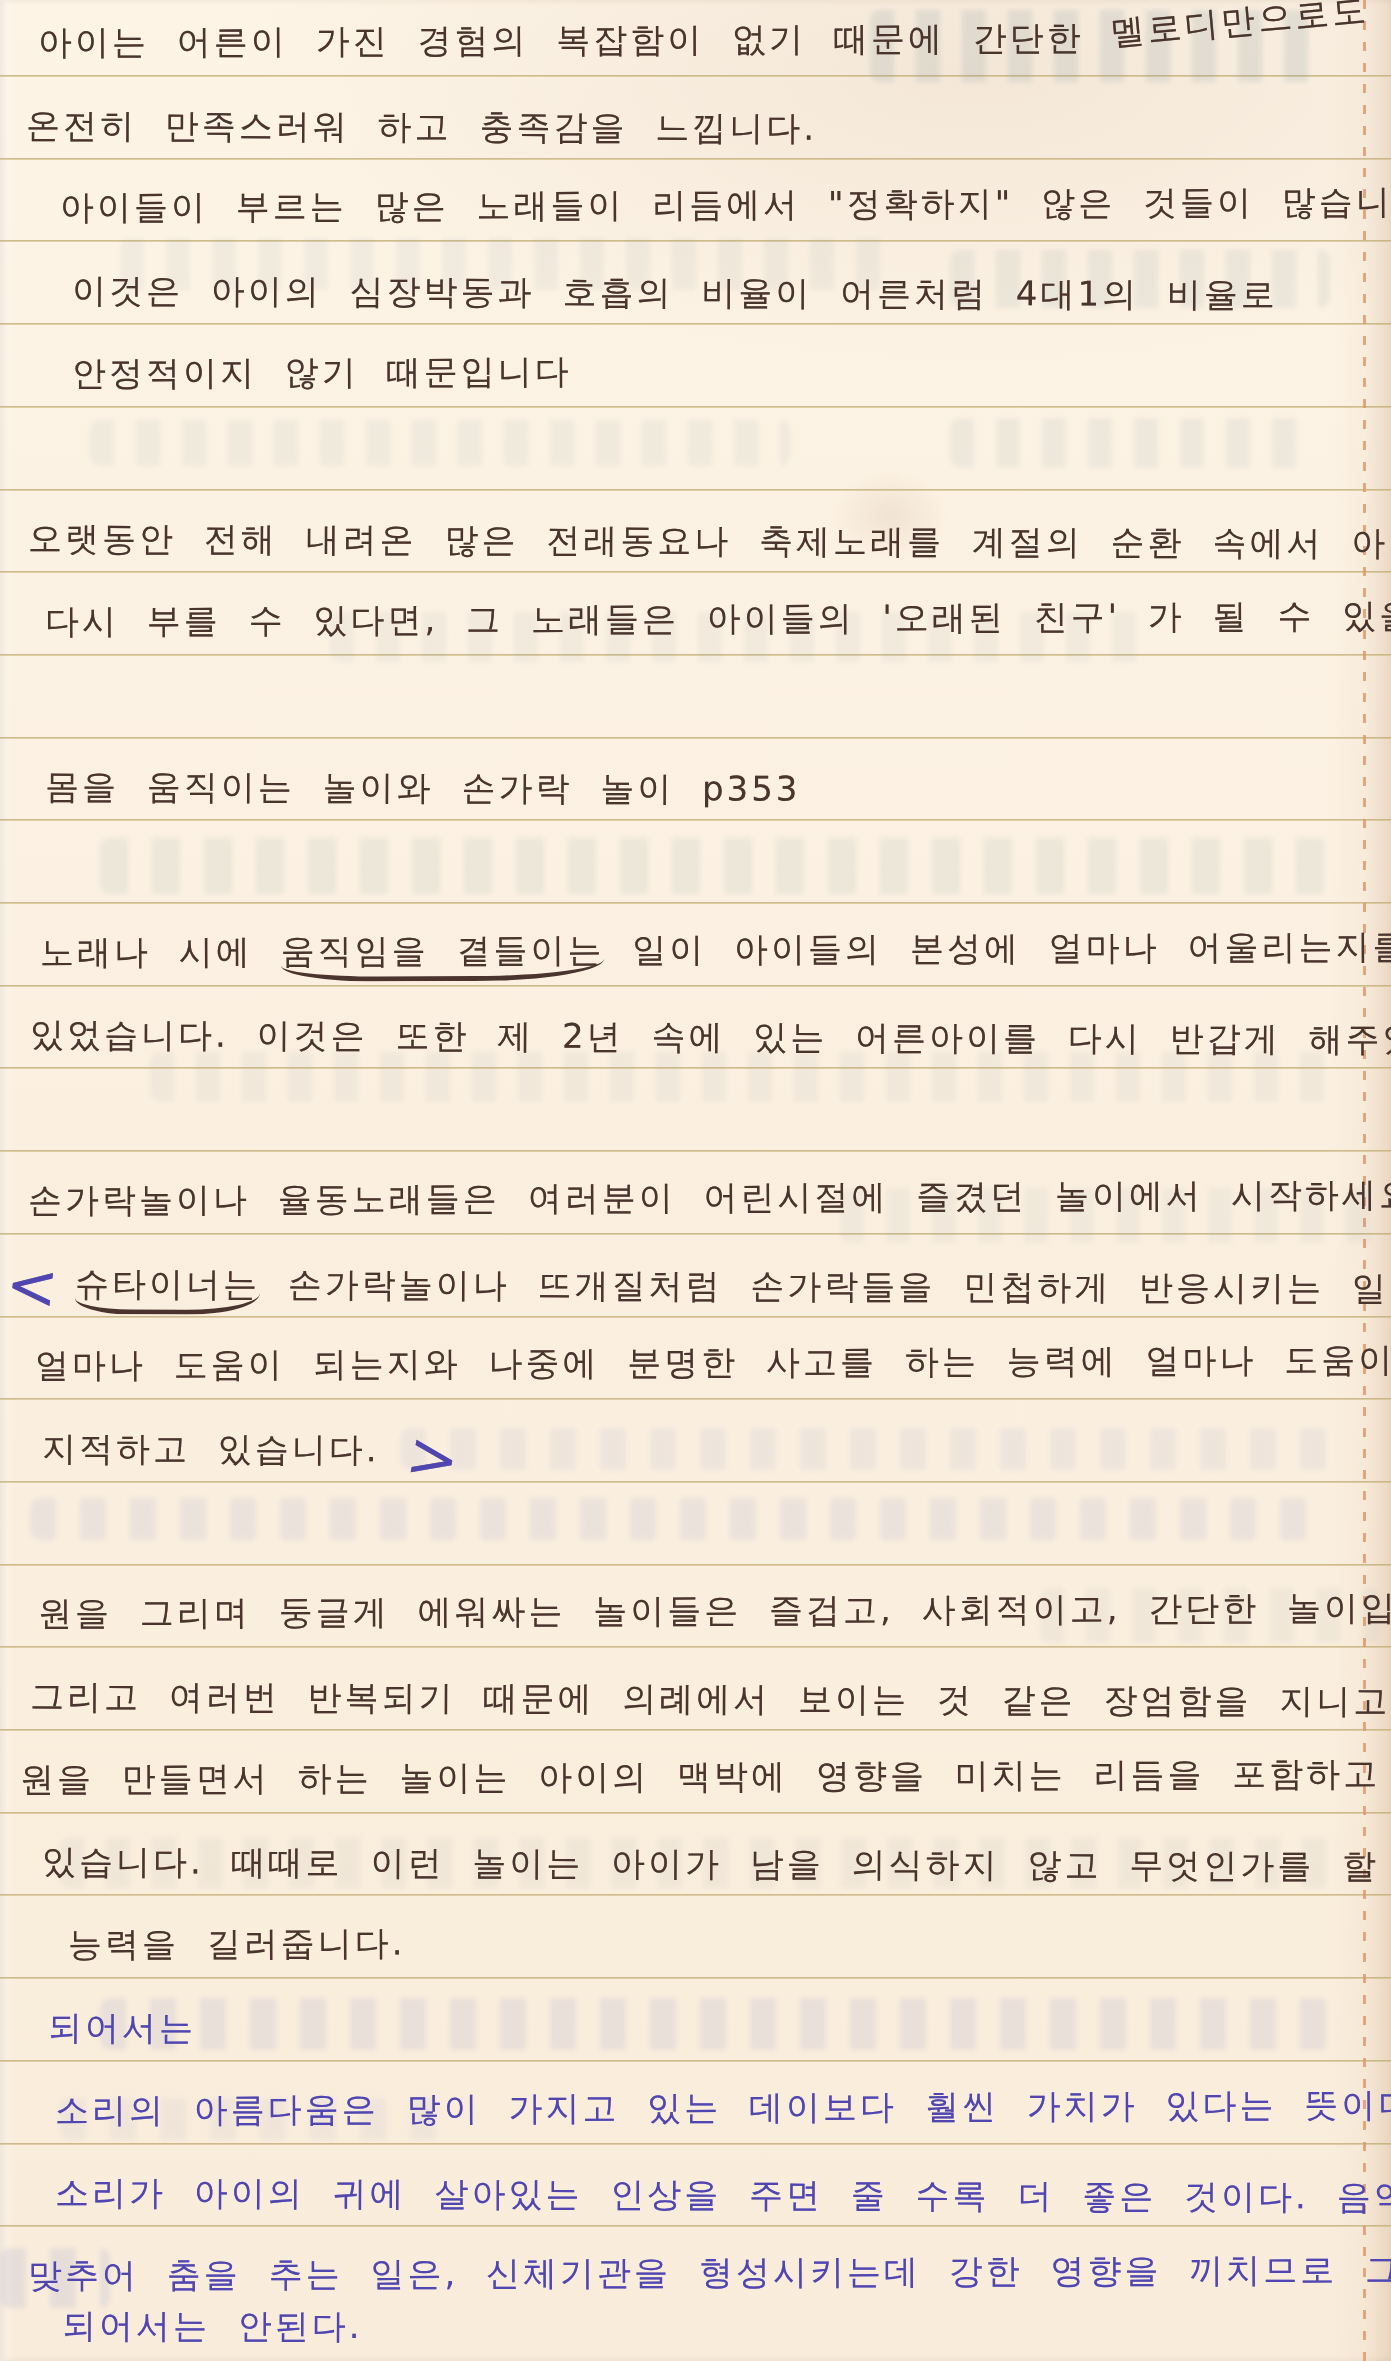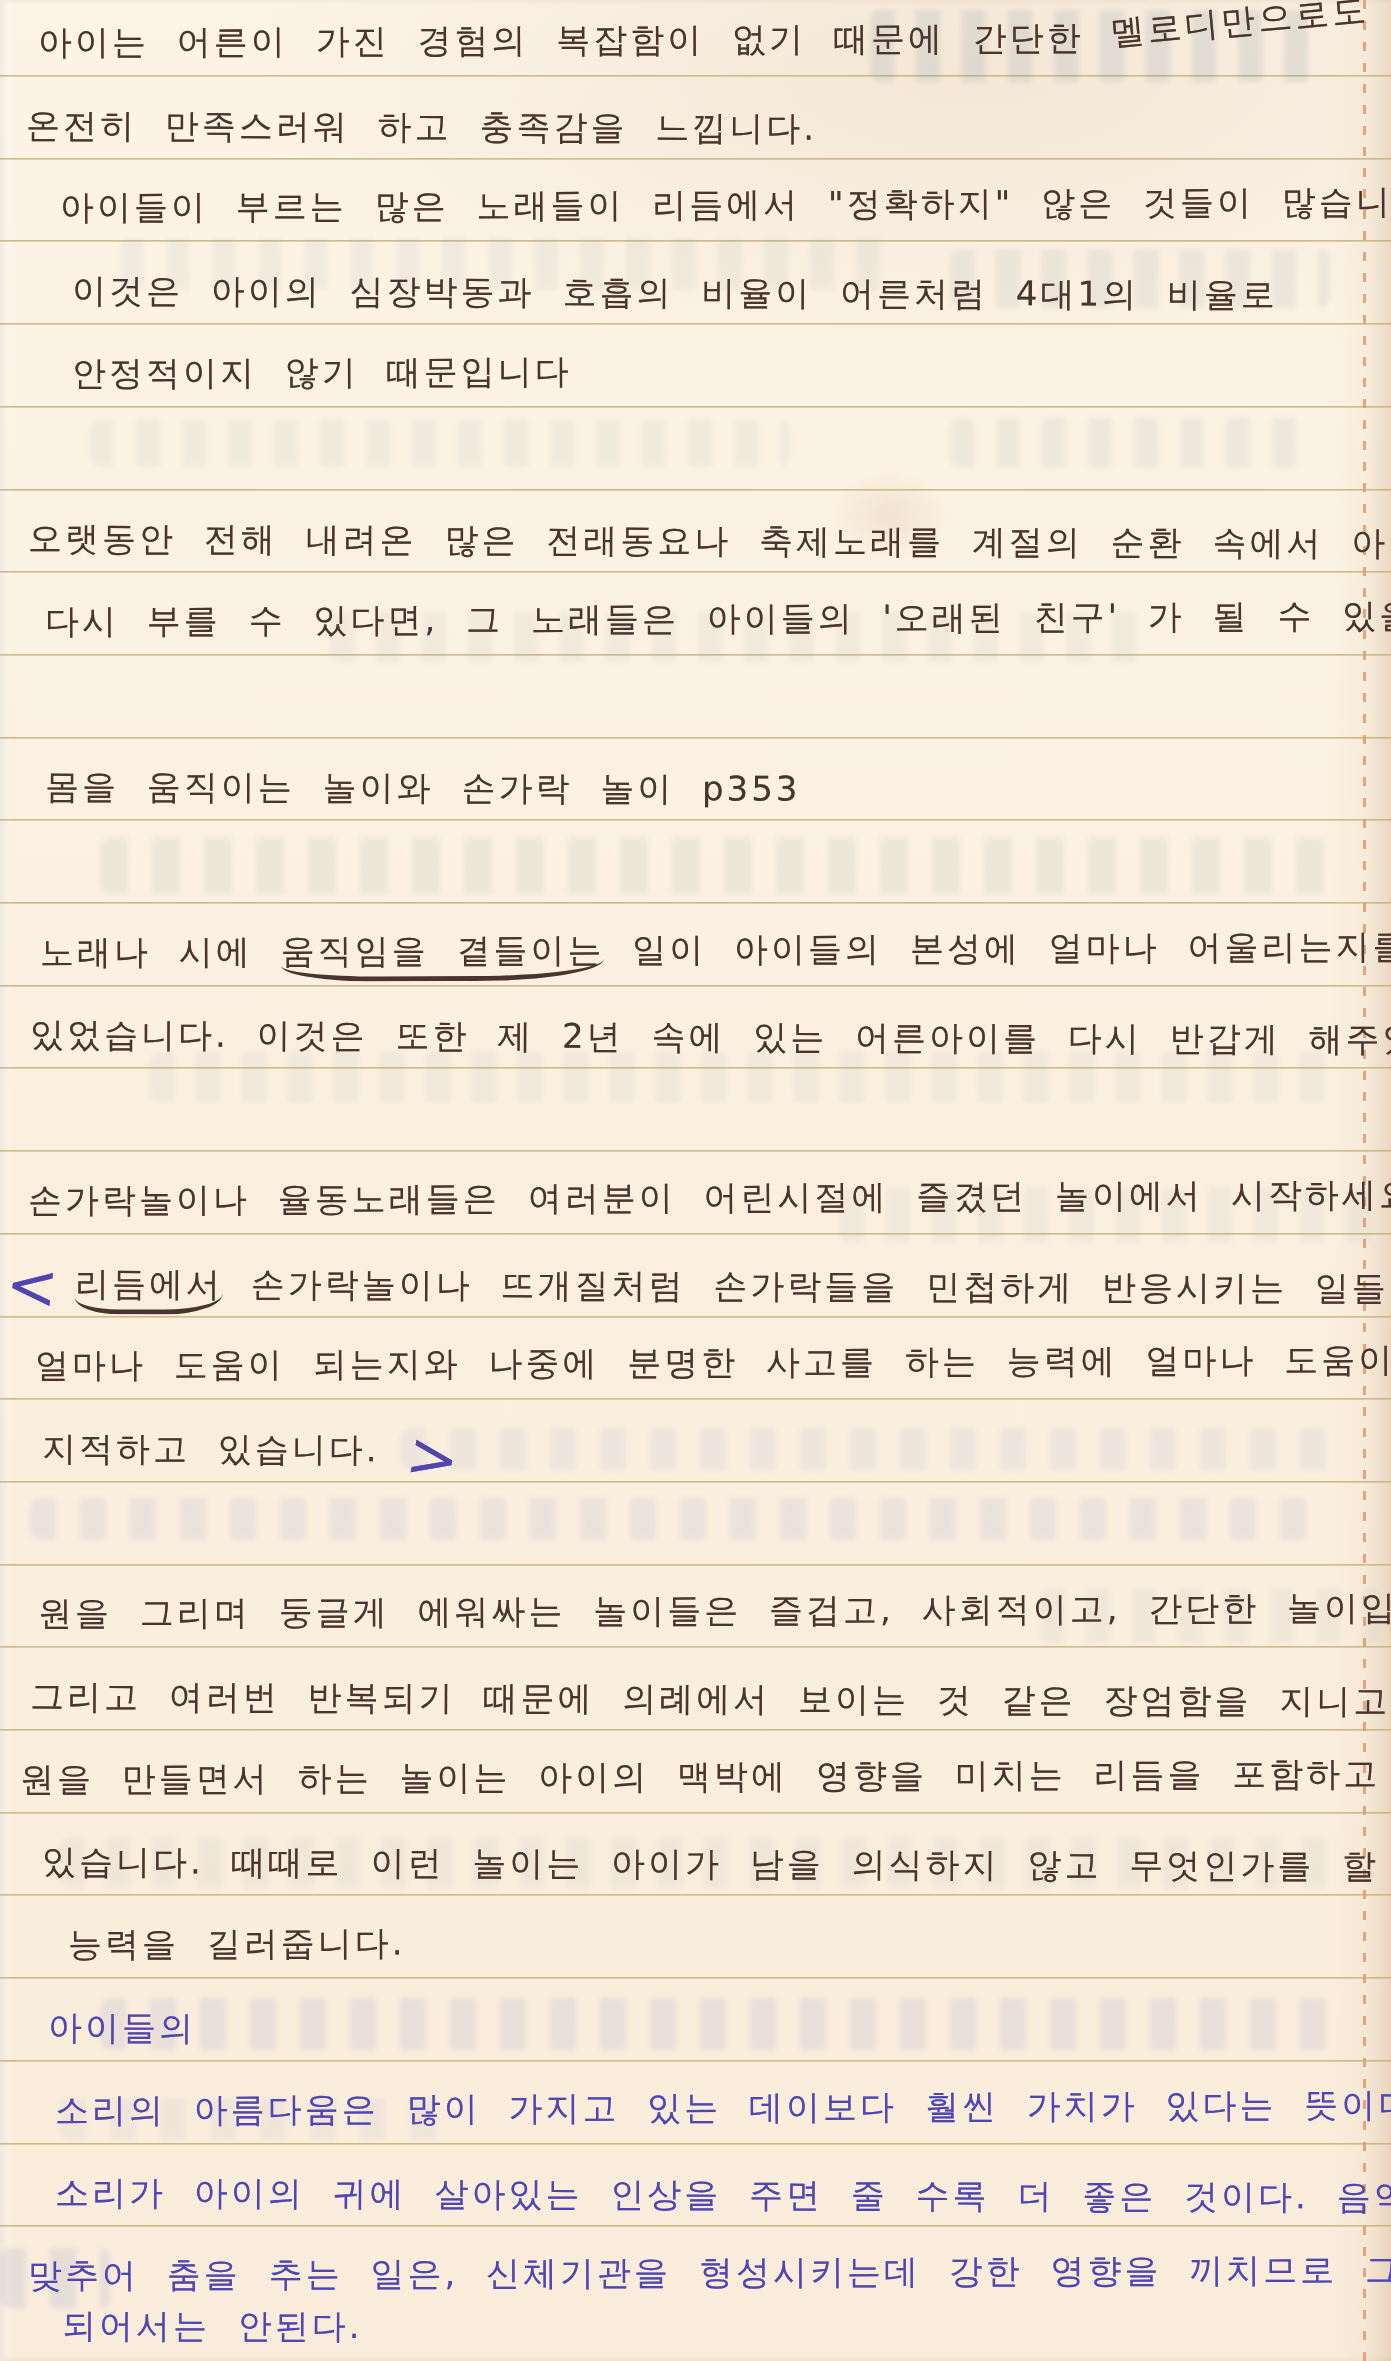--- a/index.html
+++ b/index.html
@@ -123,26 +123,26 @@
     <div class="hline ink-dark" style="top: 101.7px; left: 26px; transform: rotate(0.2deg);"><span class="seg">온전히 만족스러워 하고 충족감을 느낍니다.</span></div>
     <div class="hline ink-dark" style="top: 184.4px; left: 60px; transform: rotate(-0.25deg);"><span class="seg">아이들이 부르는 많은 노래들이 리듬에서 "정확하지" 않은 것들이 많습니다.</span></div>
     <div class="hline ink-dark" style="top: 267.1px; left: 72px; transform: rotate(0.2deg);"><span class="seg">이것은 아이의 심장박동과 호흡의 비율이 어른처럼 4대1의 비율로</span></div>
     <div class="hline ink-dark" style="top: 349.8px; left: 72px; transform: rotate(-0.25deg);"><span class="seg">안정적이지 않기 때문입니다</span></div>
     <div class="hline ink-dark" style="top: 515.2px; left: 28px; transform: rotate(0.2deg);"><span class="seg">오랫동안 전해 내려온 많은 전래동요나 축제노래를 계절의 순환 속에서 아이들이 매년</span></div>
     <div class="hline ink-dark" style="top: 597.9px; left: 45px; transform: rotate(-0.25deg);"><span class="seg">다시 부를 수 있다면, 그 노래들은 아이들의 '오래된 친구' 가 될 수 있을 것입니다.</span></div>
     <div class="hline ink-dark" style="top: 763.3px; left: 45px; transform: rotate(0.2deg);"><span class="seg">몸을 움직이는 놀이와 손가락 놀이 p353</span></div>
     <div class="hline ink-dark" style="top: 928.7px; left: 40px; transform: rotate(-0.25deg);"><span class="seg">노래나 시에 </span><span class="seg seg-underline">움직임을 곁들이는</span><span class="seg"> 일이 아이들의 본성에 얼마나 어울리는지를 알 수</span></div>
     <div class="hline ink-dark" style="top: 1011.4px; left: 30px; transform: rotate(0.2deg);"><span class="seg">있었습니다. 이것은 또한 제 2년 속에 있는 어른아이를 다시 반갑게 해주었습니다.</span></div>
     <div class="hline ink-dark" style="top: 1176.8px; left: 28px; transform: rotate(-0.25deg);"><span class="seg">손가락놀이나 율동노래들은 여러분이 어린시절에 즐겼던 놀이에서 시작하세요.</span></div>
-    <div class="hline ink-dark" style="top: 1259.5px; left: 6px; transform: rotate(0.2deg);"><span class="seg-mark open">&lt;</span><span class="seg seg-underline">리듬에서</span><span class="seg"> 손가락놀이나 뜨개질처럼 손가락들을 민첩하게 반응시키는 일들이 두뇌발달에</span></div>
+    <div class="hline ink-dark" style="top: 1259.5px; left: 6px; transform: rotate(0.2deg);"><span class="seg-mark open">&lt;</span><span class="seg seg-underline">슈타이너는</span><span class="seg"> 손가락놀이나 뜨개질처럼 손가락들을 민첩하게 반응시키는 일들이 두뇌발달에</span></div>
     <div class="hline ink-dark" style="top: 1342.2px; left: 35px; transform: rotate(-0.25deg);"><span class="seg">얼마나 도움이 되는지와 나중에 분명한 사고를 하는 능력에 얼마나 도움이 되는지를</span></div>
     <div class="hline ink-dark" style="top: 1424.9px; left: 42px; transform: rotate(0.2deg);"><span class="seg">지적하고 있습니다.</span><span class="seg-mark close">&gt;</span></div>
     <div class="hline ink-dark" style="top: 1590.3px; left: 38px; transform: rotate(-0.25deg);"><span class="seg">원을 그리며 둥글게 에워싸는 놀이들은 즐겁고, 사회적이고, 간단한 놀이입니다.</span></div>
     <div class="hline ink-dark" style="top: 1673px; left: 30px; transform: rotate(0.2deg);"><span class="seg">그리고 여러번 반복되기 때문에 의례에서 보이는 것 같은 장엄함을 지니고 있습니다.</span></div>
     <div class="hline ink-dark" style="top: 1755.7px; left: 20px; transform: rotate(-0.25deg);"><span class="seg">원을 만들면서 하는 놀이는 아이의 맥박에 영향을 미치는 리듬을 포함하고</span></div>
     <div class="hline ink-dark" style="top: 1838.4px; left: 42px; transform: rotate(0.2deg);"><span class="seg">있습니다. 때때로 이런 놀이는 아이가 남을 의식하지 않고 무엇인가를 할 수 있는</span></div>
     <div class="hline ink-dark" style="top: 1921.1px; left: 68px; transform: rotate(-0.25deg);"><span class="seg">능력을 길러줍니다.</span></div>
-    <div class="hline ink-blue" style="top: 2003.8px; left: 48px; transform: rotate(0.2deg);"><span class="seg">아이들의</span></div>
+    <div class="hline ink-blue" style="top: 2003.8px; left: 48px; transform: rotate(0.2deg);"><span class="seg">되어서는</span></div>
     <div class="hline ink-blue" style="top: 2086.5px; left: 55px; transform: rotate(-0.25deg);"><span class="seg">소리의 아름다움은 많이 가지고 있는 데이보다 훨씬 가치가 있다는 뜻이다. 그러므로</span></div>
     <div class="hline ink-blue" style="top: 2169.2px; left: 55px; transform: rotate(0.2deg);"><span class="seg">소리가 아이의 귀에 살아있는 인상을 주면 줄 수록 더 좋은 것이다. 음악적인 리듬에</span></div>
     <div class="hline ink-blue" style="top: 2251.9px; left: 28px; transform: rotate(-0.25deg);"><span class="seg">맞추어 춤을 추는 일은, 신체기관을 형성시키는데 강한 영향을 끼치므로 그냥 지나치게</span></div>
     <div class="hline ink-blue" style="top: 2301.52px; left: 62px; transform: rotate(0.2deg);"><span class="seg">되어서는 안된다.</span></div>
   </div>
 
 </body></html>

